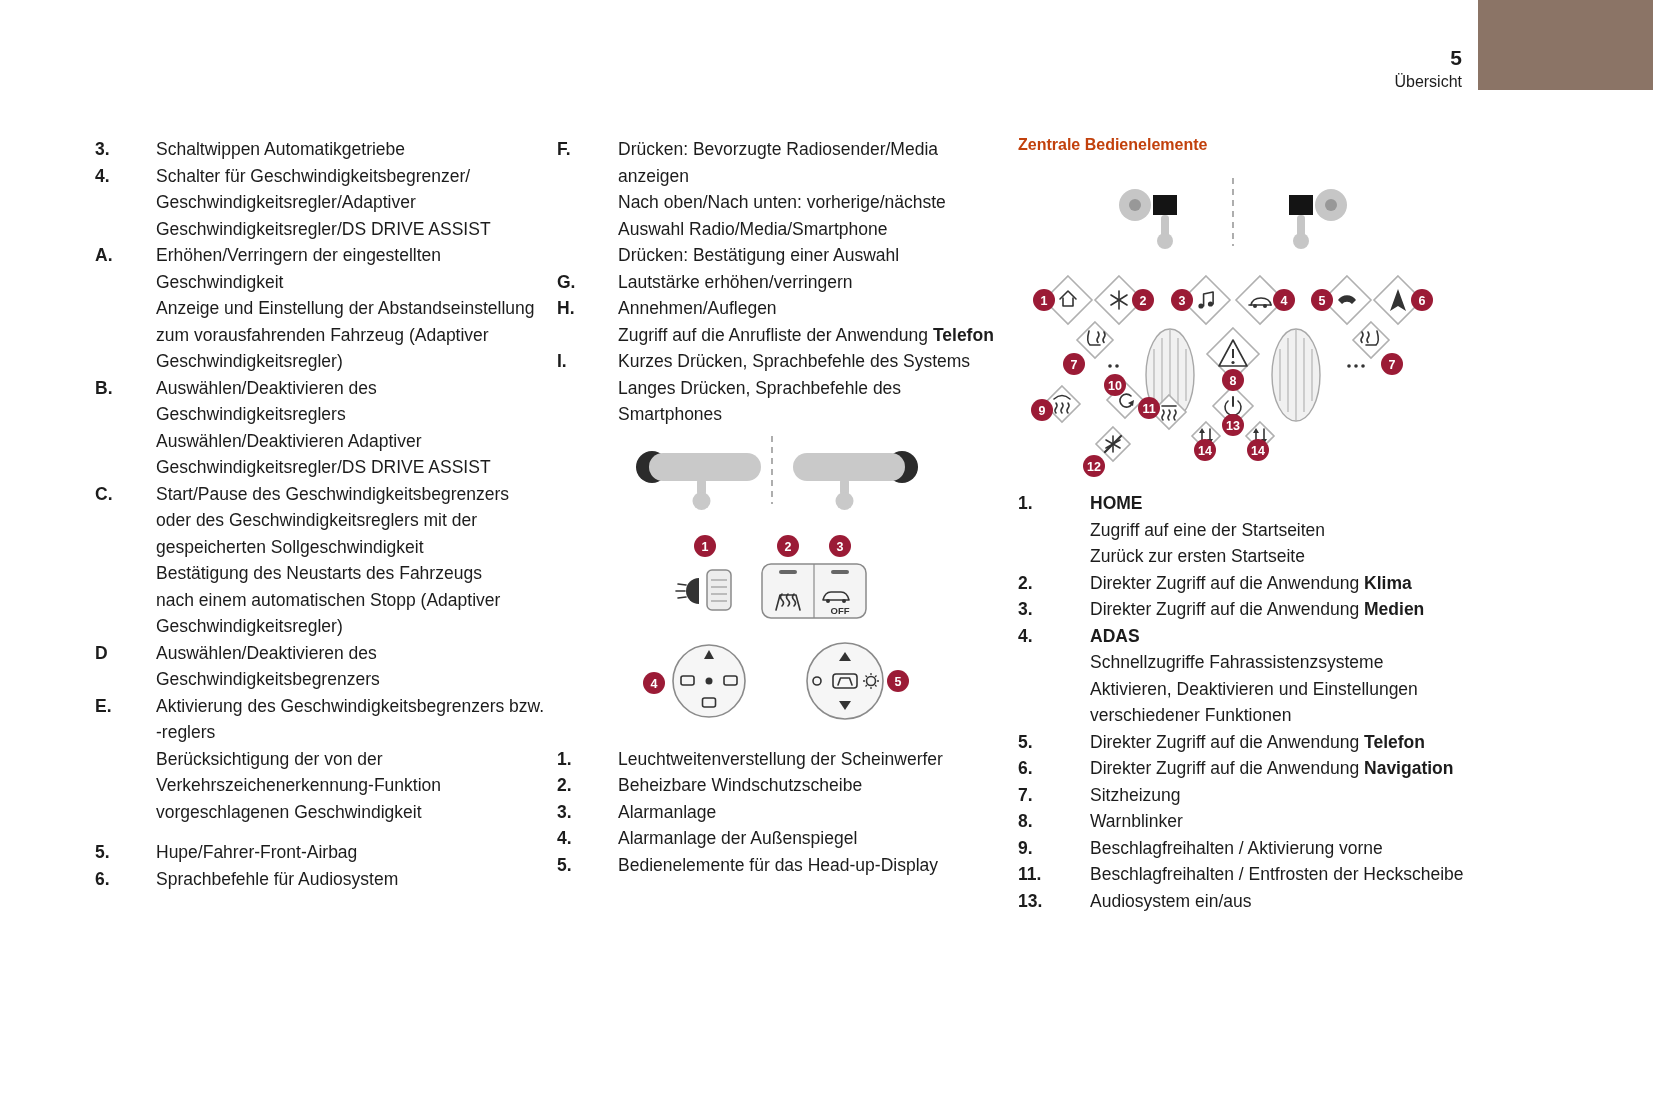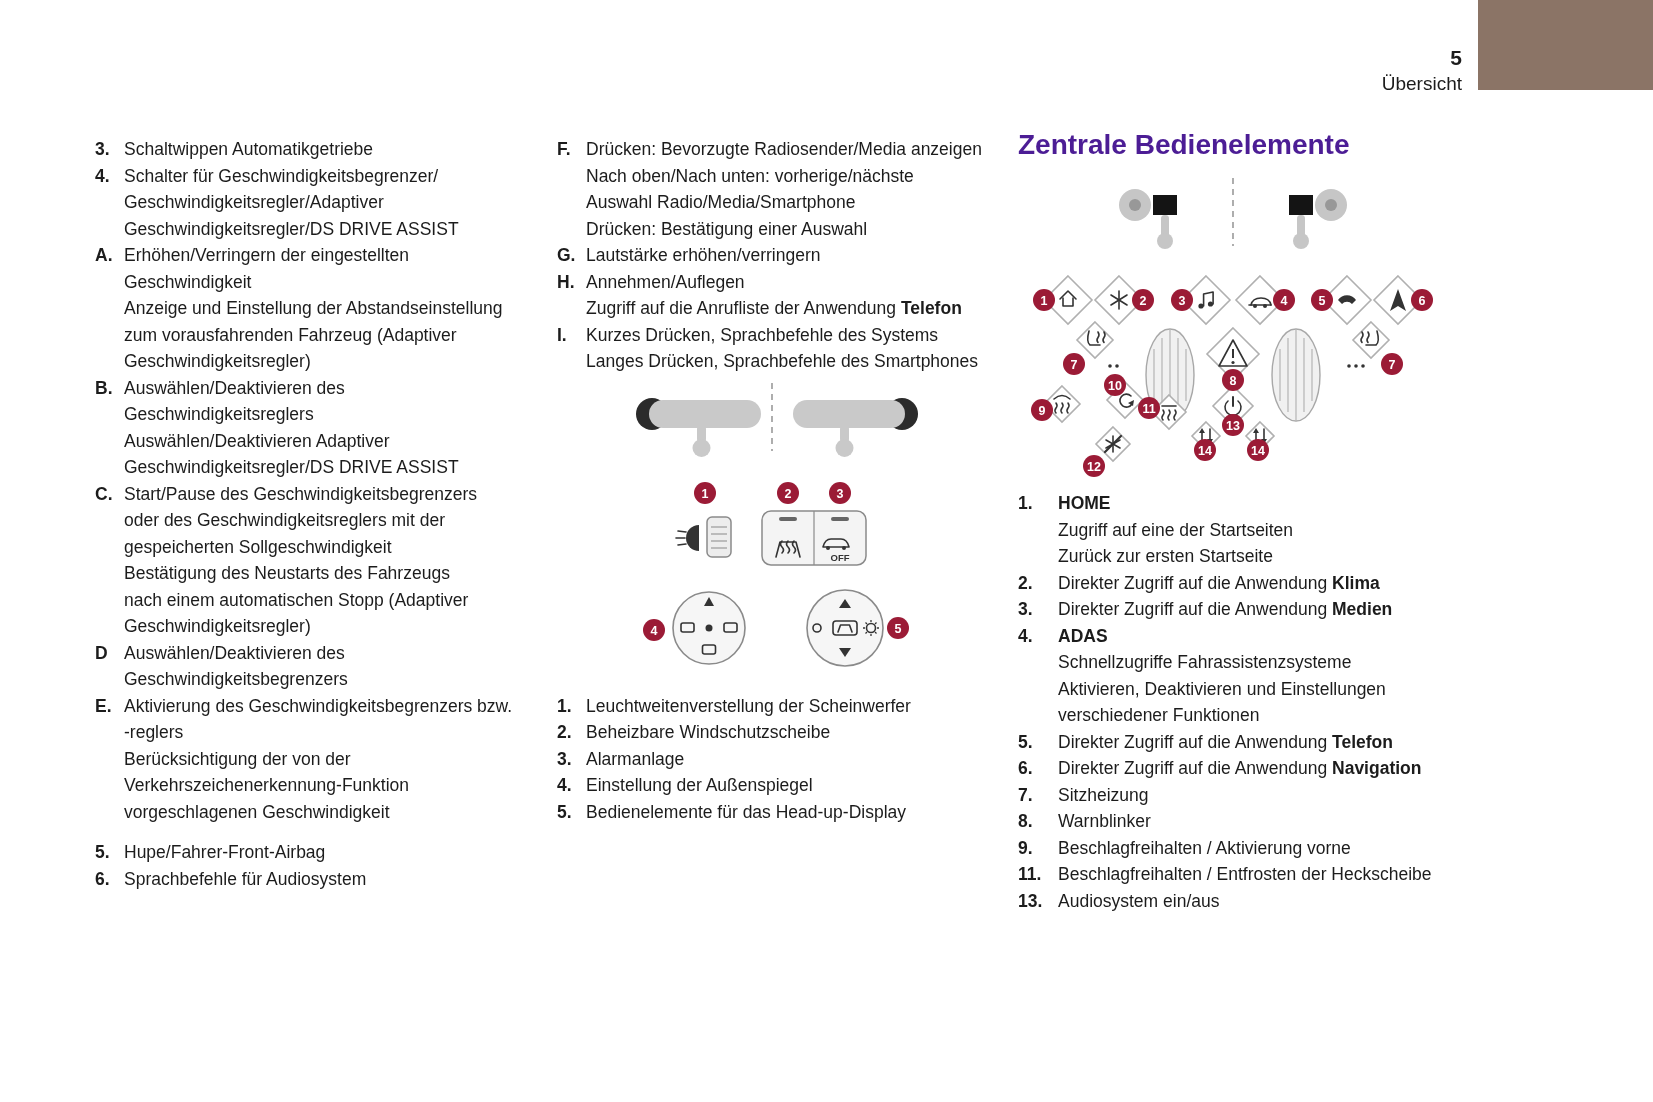--- a/index.html
+++ b/index.html
@@ -5,34 +5,34 @@
   :root { --accent:#9b1b36; --corner:#8b7466; }
   * { margin:0; padding:0; box-sizing:border-box; }
   html,body { background:#ffffff; }
   body {
     width:1653px; height:1102px; position:relative; overflow:hidden;
     font-family:"Liberation Sans","DejaVu Sans",sans-serif; color:#1c1c1c;
   }
   .corner { position:absolute; top:0; left:1478px; right:0; height:90px; background:var(--corner); }
   .page-head { position:absolute; top:46px; right:191px; text-align:right; }
   .page-number { font-size:21px; font-weight:bold; }
-  .section-title { font-size:19px; margin-top:3px; }
+  .section-title { font-size:16px; margin-top:3px; }
 
   .col { position:absolute; top:136px; }
   .col-left  { left:95px;  width:462px; }
   .col-mid   { left:557px; width:452px; }
   .col-right { left:1018px; top:132px; width:620px; }
 
   .item { display:flex; font-size:17.5px; line-height:26.5px; }
   .item .lbl { font-weight:bold; flex:0 0 29px; }
   .col-right .item .lbl { flex:0 0 40px; }
-  .item .txt { flex:1; white-space:pre-line; }
+  .item .txt { flex:1; white-space:pre-line;margin-left:32px; }
   .item.gap { margin-top:14px; }
 
-  h2 { font-size:28px; line-height:26px; font-weight:bold; color:#4c1d95; }
+  h2 { font-size:16px; line-height:26px; font-weight:bold; color:#c2410c; }
   .col-mid h2 { margin:30px 0 6px; }
   .col-right h2 { margin:0 0 14px; }
 
   svg.diagram { display:block; }
   .col-mid svg.diagram { margin:6px 0 12px; }
   .col-right svg.diagram { margin:0 0 8px; }
 
   svg text { font-family:"Liberation Sans","DejaVu Sans",sans-serif; }
   .dash { stroke:#9a9a9a; stroke-width:1.6; stroke-dasharray:6 5; }
   .dm  { fill:#ffffff; stroke:#b0b0b0; stroke-width:1.6; }
@@ -246,21 +246,21 @@
         <div class="item">
           <span class="lbl">2.</span>
           <span class="txt">Beheizbare Windschutzscheibe</span>
         </div>
         <div class="item">
           <span class="lbl">3.</span>
           <span class="txt">Alarmanlage</span>
         </div>
         <div class="item">
           <span class="lbl">4.</span>
-          <span class="txt">Einstellung der Außenspiegel</span>
+          <span class="txt">Alarmanlage der Außenspiegel</span>
         </div>
         <div class="item">
           <span class="lbl">5.</span>
           <span class="txt">Bedienelemente für das Head-up-Display</span>
         </div>
       </div>
   </section>
 
   <section class="col col-right">
     <h2>Zentrale Bedienelemente</h2>

